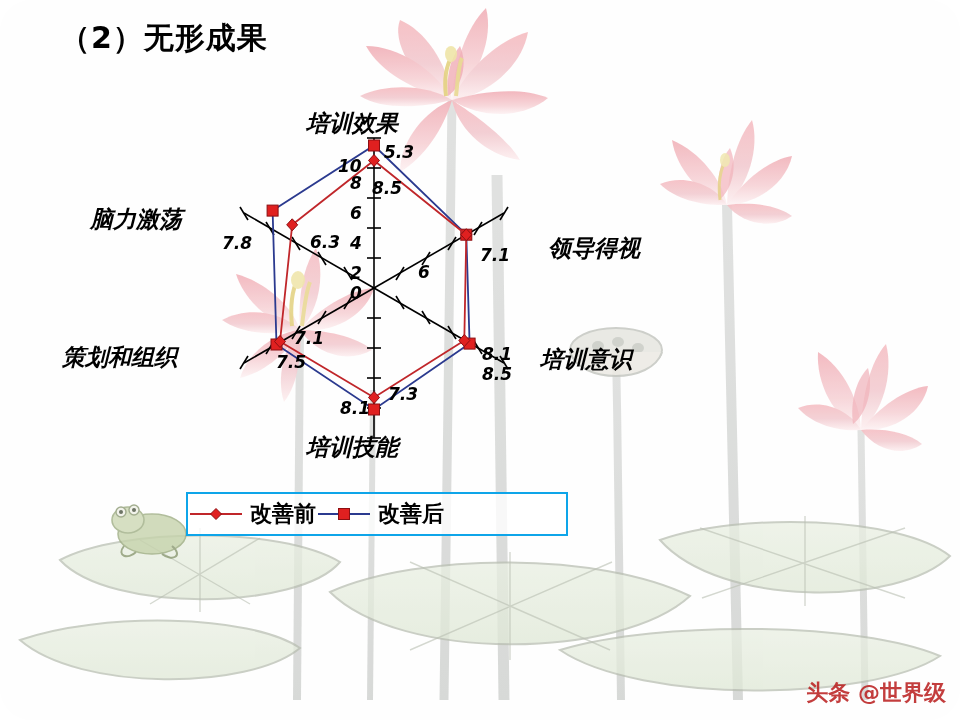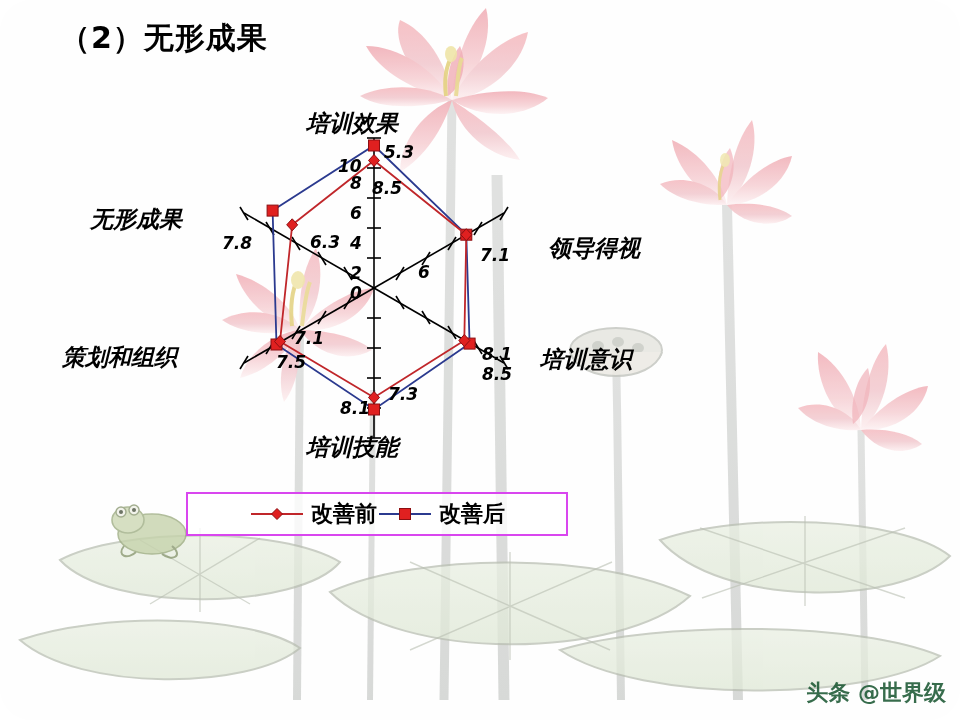--- a/index.html
+++ b/index.html
@@ -85,46 +85,46 @@
     white-space: nowrap;
   }
 
   
   #legend {
     position: absolute;
     left: 186px;
     top: 492px;
     width: 378px;
     height: 40px;
-    border: 2px solid #d946ef;
+    border: 2px solid #0ea5e9;
     background: rgba(255,255,255,0.80);
     display: flex;
     align-items: center;
-    justify-content: center;
+    justify-content: flex-start;
   }
   .legend-entry {
     display: flex;
     align-items: center;
     gap: 6px;
   }
   .legend-label {
     font-size: 22px;
     font-weight: bold;
     color: #000000;
     white-space: nowrap;
   }
 
   
   #watermark {
     position: absolute;
     right: 14px;
     bottom: 12px;
     font-size: 22px;
     font-weight: bold;
-    color: #14532d;
+    color: #b91c1c;
     white-space: nowrap;
     opacity: 0.85;
     margin-left: 45px;
   }
 </style>
 </head>
 <body>
 
 <div id="slide">
 
@@ -328,21 +328,21 @@
         <polygon points="280.0,255.5 285.5,261.5 280.0,267.5 274.5,261.5"></polygon>
         <polygon points="292.2,138.8 297.7,144.8 292.2,150.8 286.7,144.8"></polygon>
       </g>
     </svg>
 
     <div class="axis-cat-label" style="left:306px; top:28px;">培训效果</div>
     <div class="axis-cat-label" style="left:548px; top:125px;margin-top:28px;">领导得视</div>
     <div class="axis-cat-label" style="left:528px; top:264px;margin-left:12px;">培训意识</div>
     <div class="axis-cat-label" style="left:62px; top:262px;">策划和组织</div>
     <div class="axis-cat-label" style="left:306px; top:352px;">培训技能</div>
-    <div class="axis-cat-label" style="left:90px; top:124px;">无形成果</div>
+    <div class="axis-cat-label" style="left:90px; top:124px;">脑力激荡</div>
 
     <div class="tick-label" style="left:338px; top:76px;">10</div>
     <div class="tick-label" style="left:350px; top:93px;">8</div>
     <div class="tick-label" style="left:350px; top:123px;">6</div>
     <div class="tick-label" style="left:350px; top:153px;">4</div>
     <div class="tick-label" style="left:350px; top:183px;">2</div>
     <div class="tick-label" style="left:350px; top:203px;">0</div>
     <div class="tick-label" style="left:418px; top:182px;">6</div>
 
     <div class="value-label" style="left:384px; top:62px;">5.3</div>

